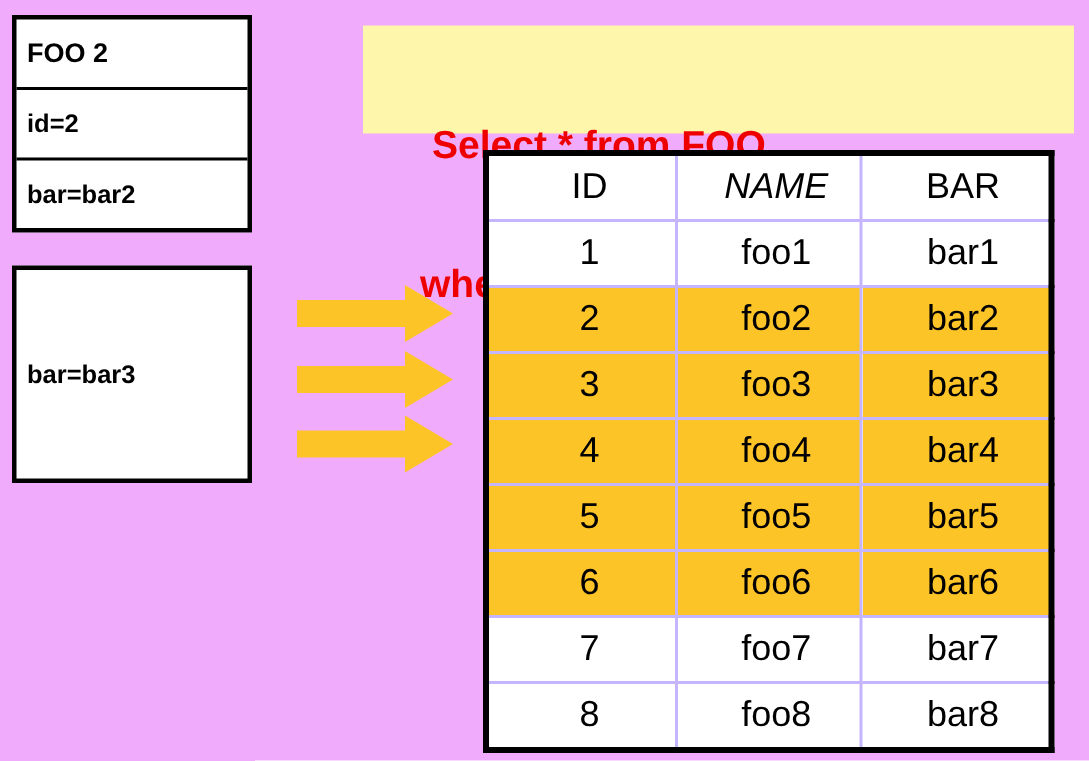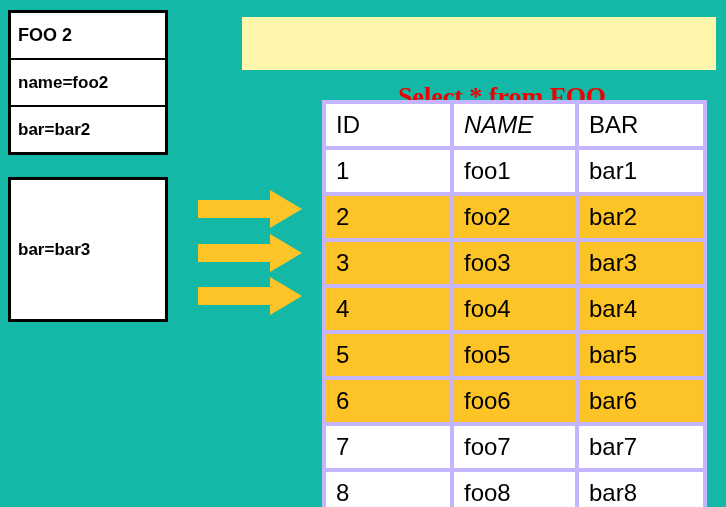--- a/index.html
+++ b/index.html
@@ -1,20 +1,20 @@
 <!DOCTYPE html>
 <html style="--highlight: #fdc428; --query_bg: #fdf6ab; --query_text: #ee0000;"><head>
 <meta charset="utf-8">
 <style>
   html, body { margin: 0; padding: 0; background: #ffffff; }
   .page {
     position: relative;
     width: 726px;
     height: 507px;
-    background: #14b8a6;
+    background: #f0abfc;
     overflow: hidden;
     font-family: "Liberation Sans", sans-serif;
     color: #000;
   }
 
   
   .obj-box {
     position: absolute;
     left: 8px;
     width: 160px;
@@ -37,31 +37,30 @@
   }
   .obj-row:last-child { border-bottom: none; }
   .obj-title { font-size: 18px; }
 
   
   .query {
     position: absolute;
     left: 242px;
     top: 17px;
     width: 474px;
-    height: 53px;
+    height: 72px;
     background: var(--query_bg, #fdf6ab);
     box-sizing: border-box;
     padding-top: 2px;
-    font-family: Liberation Serif, serif;
+    font-family: Liberation Sans, sans-serif;
     font-weight: bold;
     font-size: 26px;
     line-height: 31px;
     color: var(--query_text, #ee0000);
     white-space: pre;
-    text-align: center;
   }
   .query-line1 { padding-left: 46px; }
   .query-line2 { padding-left: 38px; }
 
   
   .arrow { position: absolute; left: 198px; width: 104px; height: 38px; }
   .arrow polygon { fill: var(--highlight, #fdc428); }
   .arrow1 { top: 190px; }
   .arrow2 { top: 234px; }
   .arrow3 { top: 277px; }
@@ -72,41 +71,41 @@
     left: 322px;
     top: 100px;
     width: 345px;
     border-collapse: collapse;
     table-layout: fixed;
     border: 4px solid #000;
     background: #fff;
     font-size: 24px;
   }
   .result-table th, .result-table td {
-    border: 4px solid #c4b5fd;
+    border: 2px solid #c4b5fd;
     height: 42px;
     padding: 0 0 0 10px;
-    text-align: left;
+    text-align: center;
     font-weight: normal;
     vertical-align: middle;
     overflow: hidden;
   }
   .col-id  { width: 114px; }
   .col-name{ width: 111px; font-style: italic; }
   .col-bar { width: 114px; }
   tr.hl td { background: var(--highlight, #fdc428); }
 </style>
 </head>
 <body>
 
 <div class="page">
 
   <div class="obj-box" style="top:10px">
     <div class="obj-row obj-title">FOO 2</div>
-    <div class="obj-row">name=foo2</div>
+    <div class="obj-row">id=2</div>
     <div class="obj-row">bar=bar2</div>
   </div>
 
   <div class="obj-box" style="top:177px">
     <div class="obj-row">bar=bar3</div>
   </div>
 
 
   <div class="query">
     <div class="query-line1">Select * from FOO</div>

